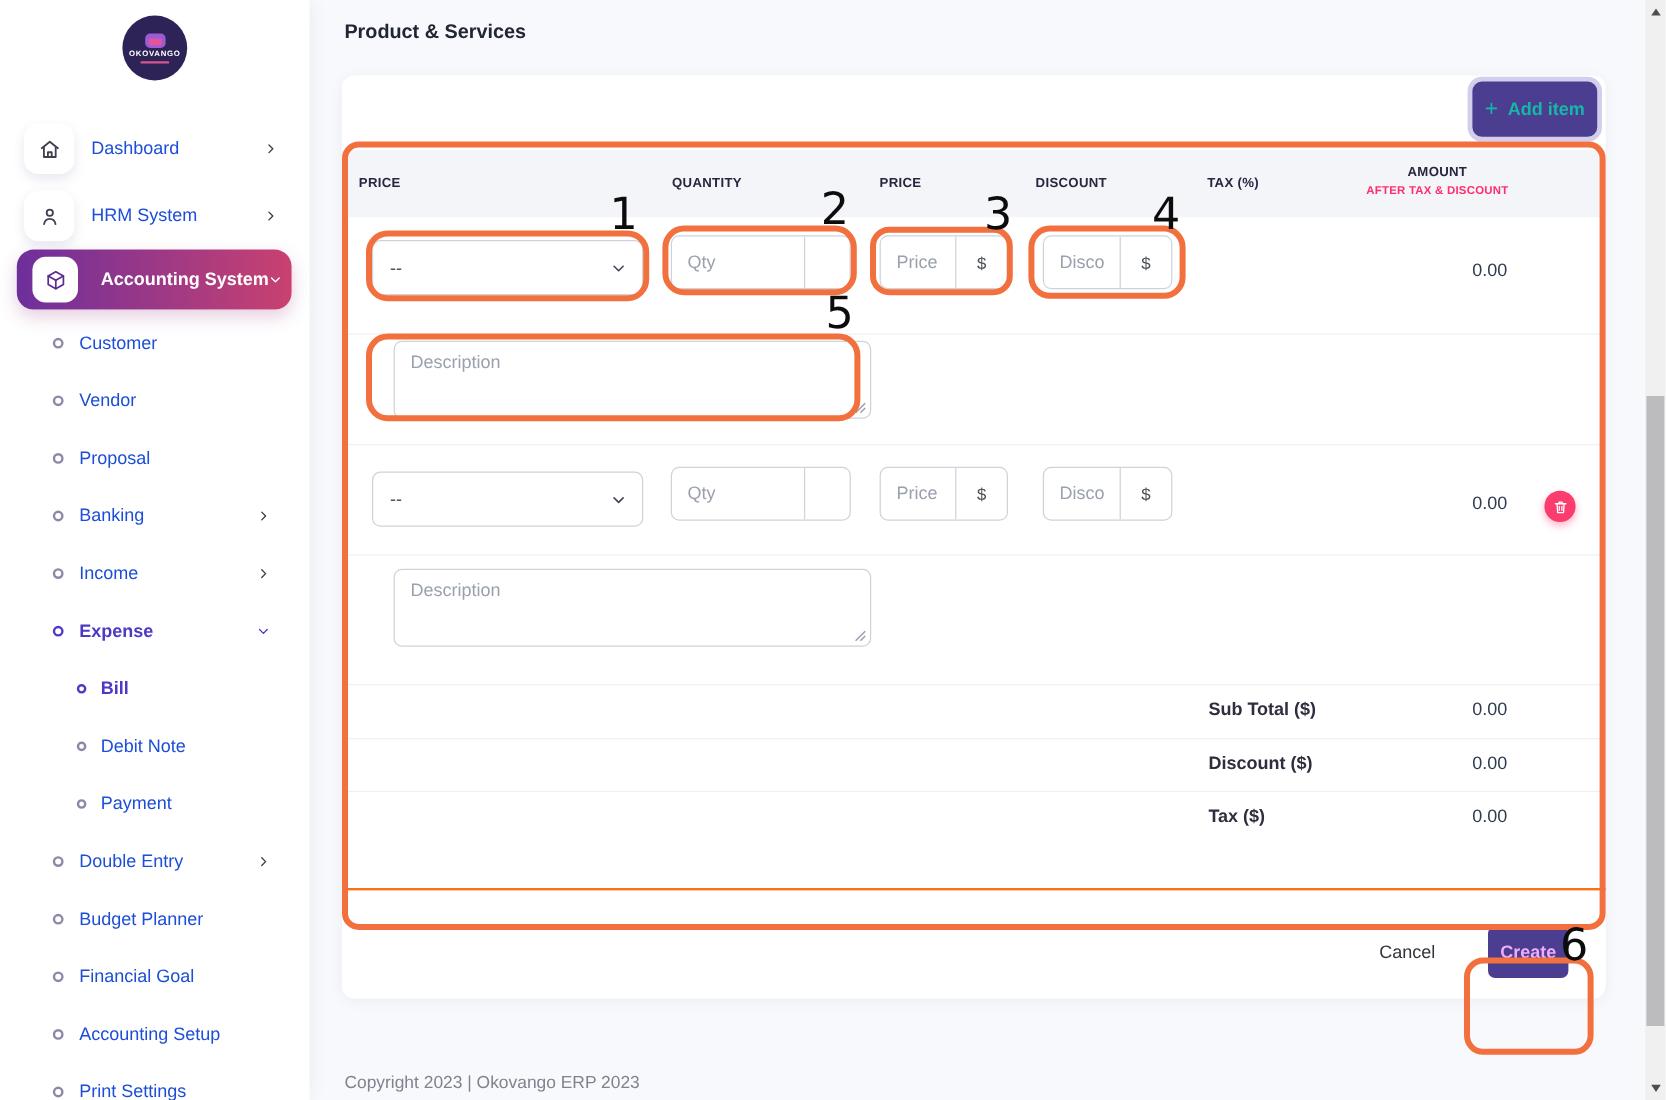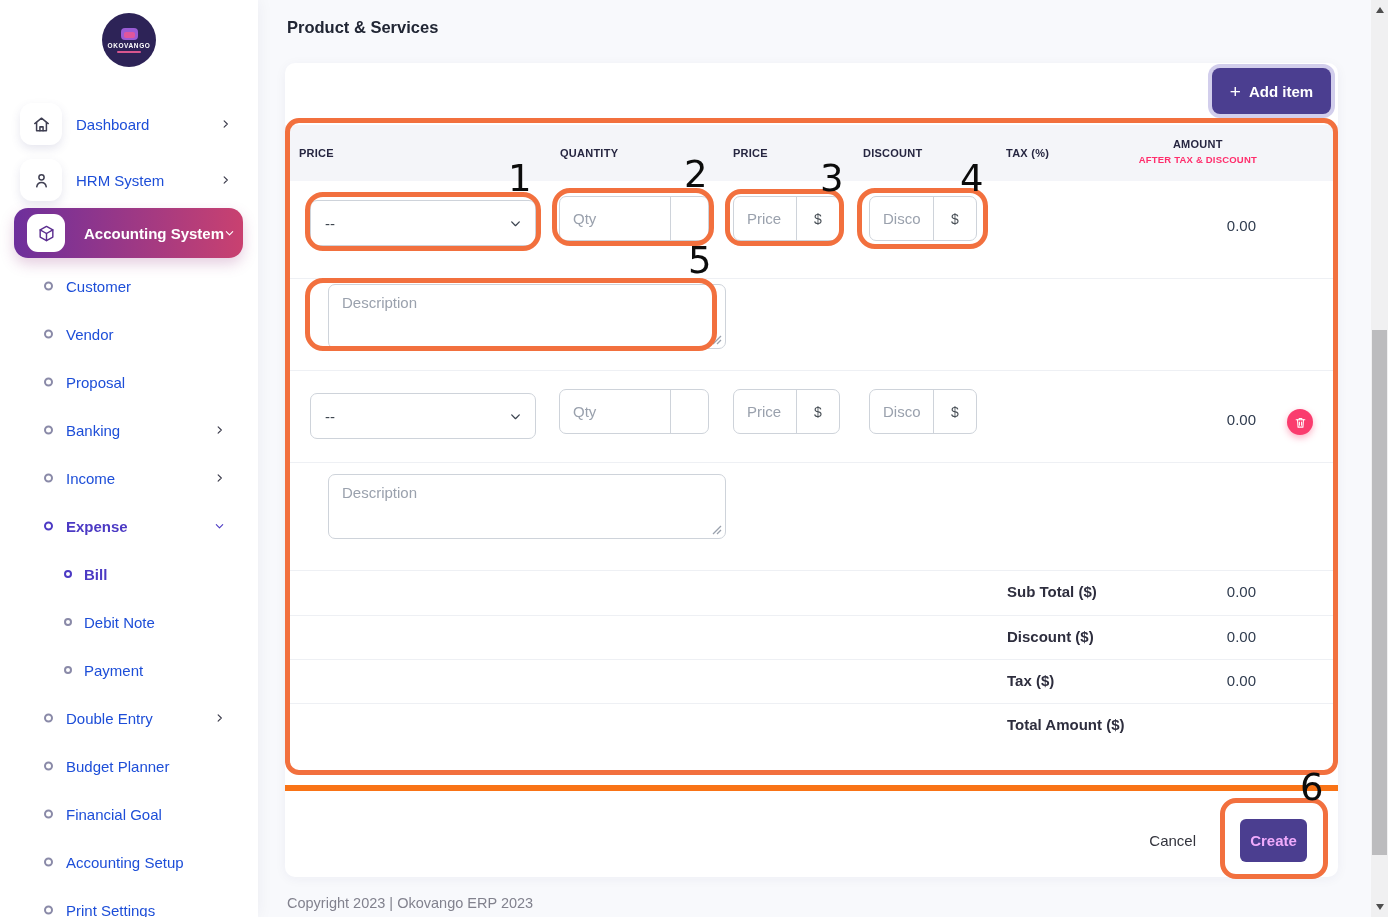--- a/index.html
+++ b/index.html
@@ -38,22 +38,22 @@
 .nav-sub.lv2 .nav-label{left:84px}
 .nav-sub.active .nav-label{color:#4c3ac4;font-weight:700}
 .nav-sub.active .ring{border-color:#4c3ac4}
 
 
 .main{position:absolute;left:258px;top:0;width:1113px;height:917px}
 .page-title{position:absolute;left:29px;top:18px;font-size:16.5px;font-weight:600;color:#212634}
 .card{position:absolute;left:27px;top:63px;width:1053px;background:#fff;border-radius:10px;
   box-shadow:0 2px 12px rgba(40,40,90,.05)}
 .toolbar{height:62px;position:relative}
-.btn-add{position:absolute;right:7px;top:5px;width:119px;height:46px;border:none;cursor:pointer;
-  background:#4b3e90;color:#ffffff;font-size:15px;font-weight:600;border-radius:8px;
+.btn-add{position:absolute;right:7px;top:5px;width:104px;height:46px;border:none;cursor:pointer;
+  background:#4b3e90;color:#14b8a6;font-size:15px;font-weight:600;border-radius:8px;
   box-shadow:0 0 0 4px rgba(125,115,200,.35);display:flex;align-items:center;justify-content:center;
   font-family:inherit}
 .plus{font-weight:400;font-size:19px;margin-right:8px;line-height:1}
 .plus::before{content:"+"}
 .thead{height:56px;background:#f4f5f9;position:relative}
 .th{position:absolute;top:22px;font-size:11px;font-weight:700;letter-spacing:.25px;color:#262641}
 .th-amount{position:absolute;top:13px;right:81px;text-align:center}
 .th-amount .l1{font-size:11px;font-weight:700;letter-spacing:.25px;color:#262641}
 .th-amount .l2{font-size:9.5px;font-weight:700;letter-spacing:.2px;color:#ff2d6c;margin-top:4px}
 .row-item{height:97px;position:relative}
@@ -82,21 +82,21 @@
 .row-desc.second{height:108px}
 .ta-wrap{position:absolute;left:43px;width:398px;height:65px}
 .ta-wrap textarea{width:100%;height:100%;border:1px solid #ced3da;border-radius:7px;resize:none;
   outline:none;padding:9px 13px;font-size:15px;color:#333;font-family:inherit}
 .ta-wrap textarea::placeholder{color:#9aa1ad}
 .grip{position:absolute;right:4px;bottom:4px;display:flex}
 .trow{height:45px;border-top:1px solid #eef0f4;position:relative}
 .trow .tlabel{position:absolute;left:722px;top:12px;font-size:15px;font-weight:700;color:#2e2e3e}
 .trow .tvalue{position:absolute;right:82px;top:12px;font-size:15px;color:#2f3b4e}
 .gap-row{height:37px}
-.card-footer{height:92px;border-top:6px solid #f97316;display:flex;align-items:center;
+.card-footer{height:92px;border-top:2px solid #f97316;display:flex;align-items:center;
   justify-content:flex-end;padding:12px 31px 0 0}
 .btn-cancel{background:none;border:none;font-size:15px;color:#33343d;cursor:pointer;margin-right:44px;
   font-family:inherit}
 .btn-create{width:67px;height:43px;border:none;border-radius:6px;background:#4b3e90;color:#f0abfc;
   font-size:15px;font-weight:600;cursor:pointer;font-family:inherit}
 .copyright{position:absolute;left:29px;top:895px;font-size:14.5px;color:#82828e}
 
 
 .scrollbar{position:absolute;right:0;top:0;width:17px;height:917px;background:#f0f0f1;z-index:6}
 .sb-btn{position:absolute;left:0;width:17px;height:16px;display:flex;align-items:center;justify-content:center;cursor:pointer}
@@ -370,24 +370,20 @@
       <span class="tvalue">0.00</span>
     </div>
     <div class="trow" style="height:44px">
       <span class="tlabel">Discount ($)</span>
       <span class="tvalue">0.00</span>
     </div>
     <div class="trow" style="height:44px">
       <span class="tlabel">Tax ($)</span>
       <span class="tvalue">0.00</span>
     </div>
-    <div class="trow">
-      <span class="tlabel">Total Amount ($)</span>
-      <span class="tvalue"></span>
-    </div>
 
     <div class="gap-row"></div>
 
     <div class="card-footer">
       <button class="btn-cancel">Cancel</button>
       <button class="btn-create">Create</button>
     </div>
   </section>
 
   <p class="copyright">Copyright 2023 | Okovango ERP 2023</p>

